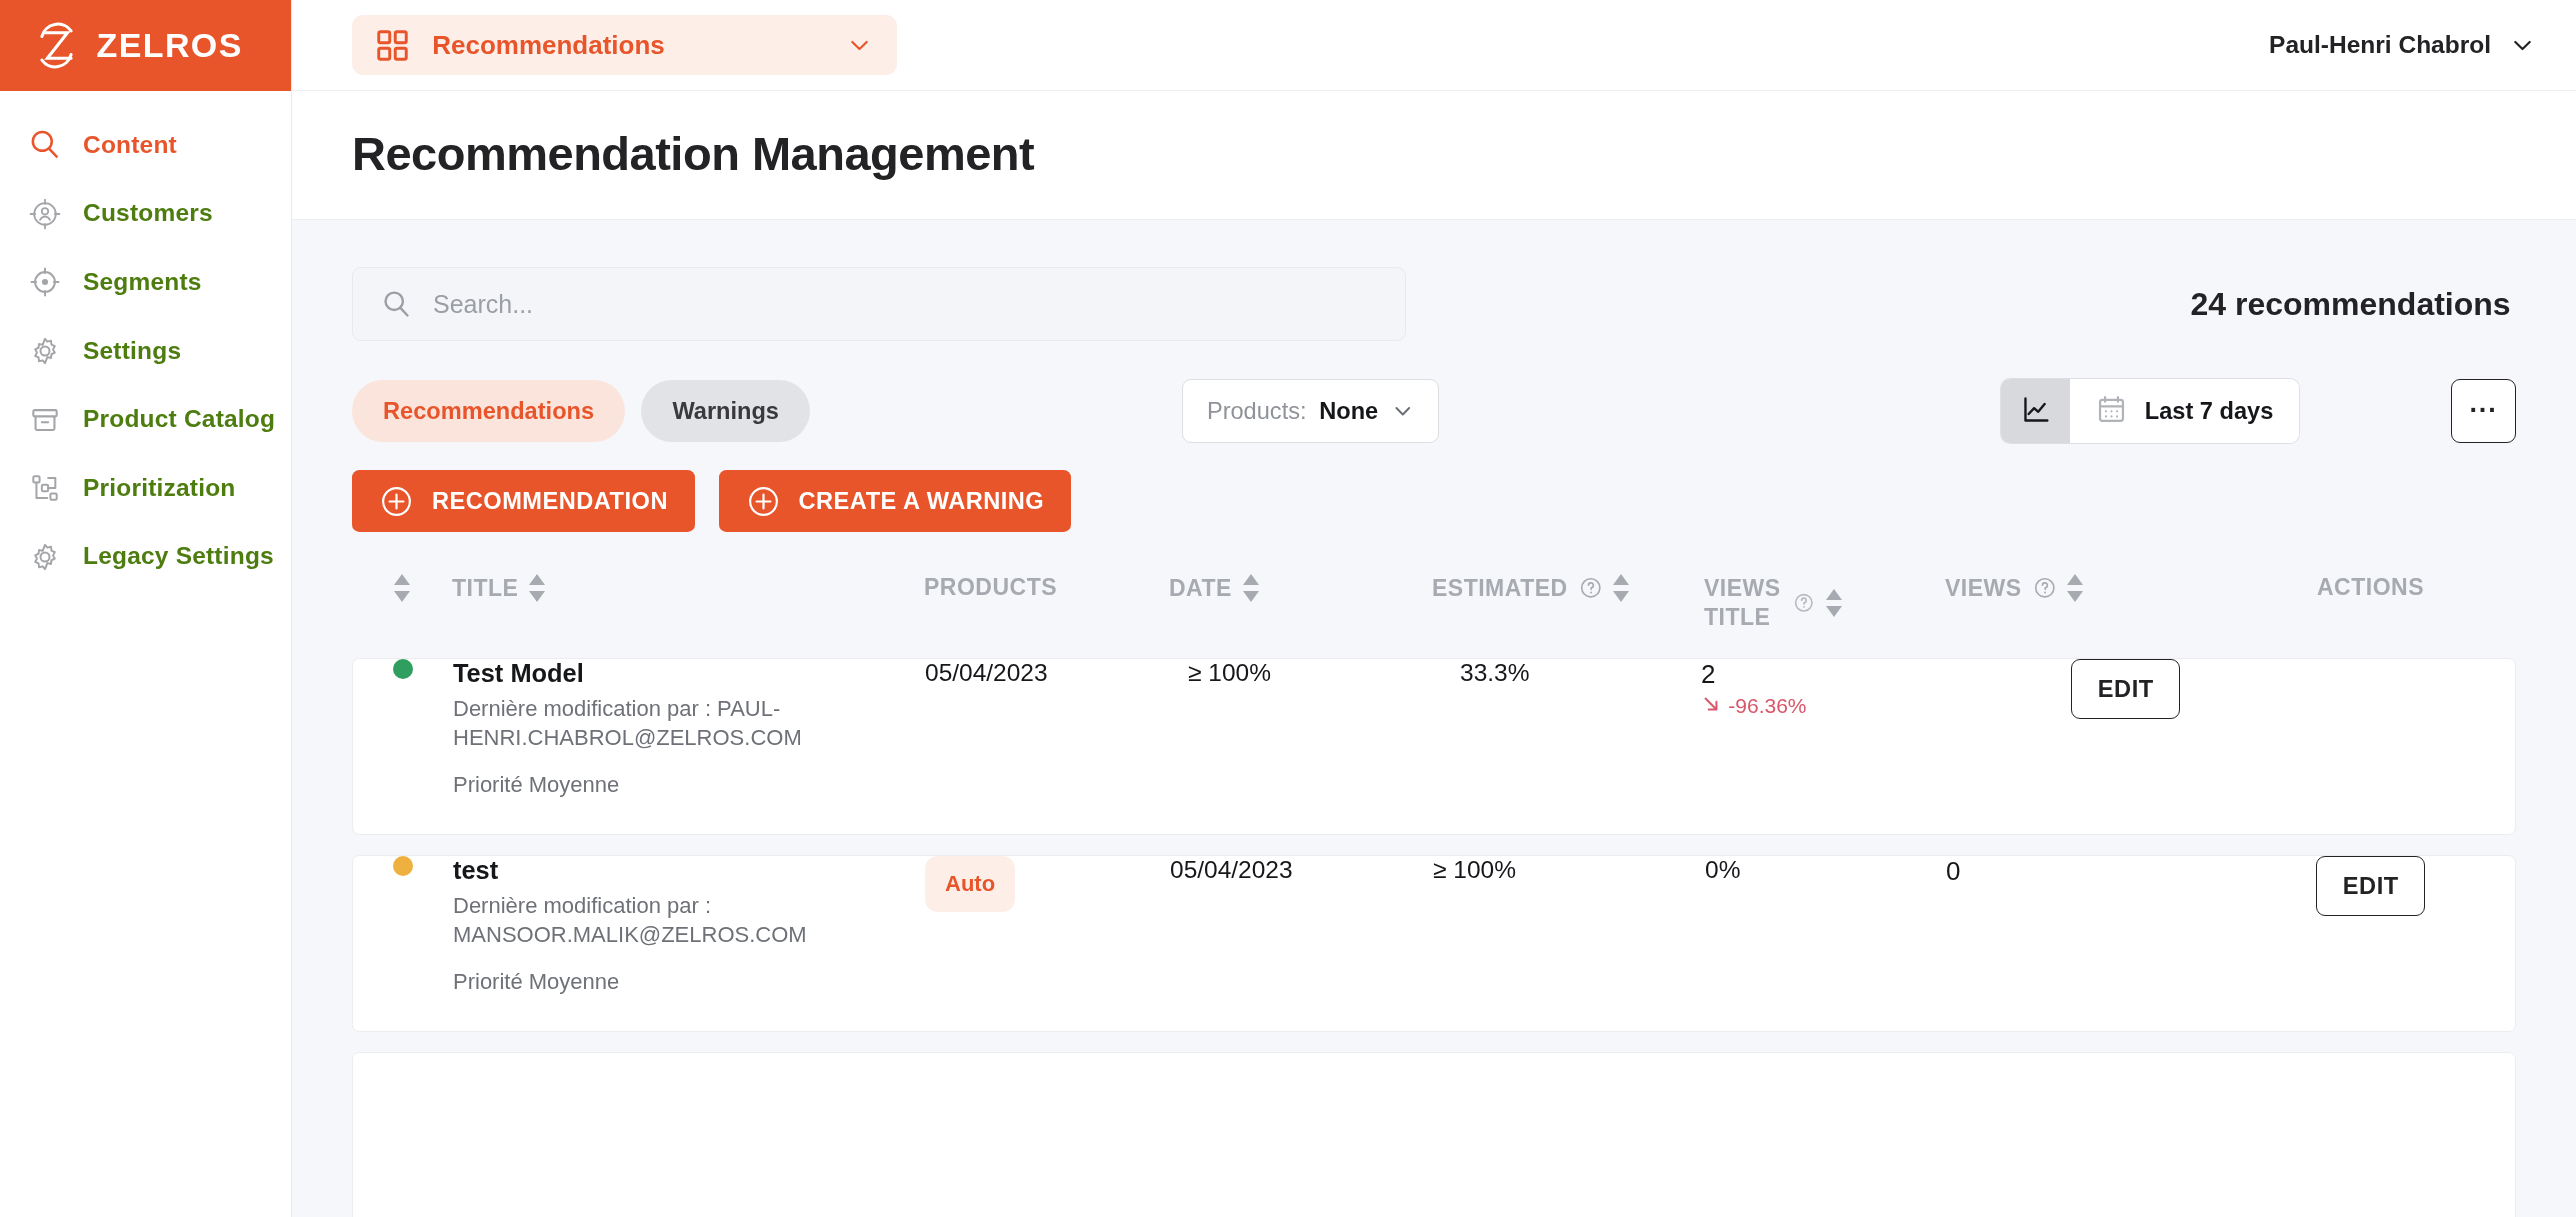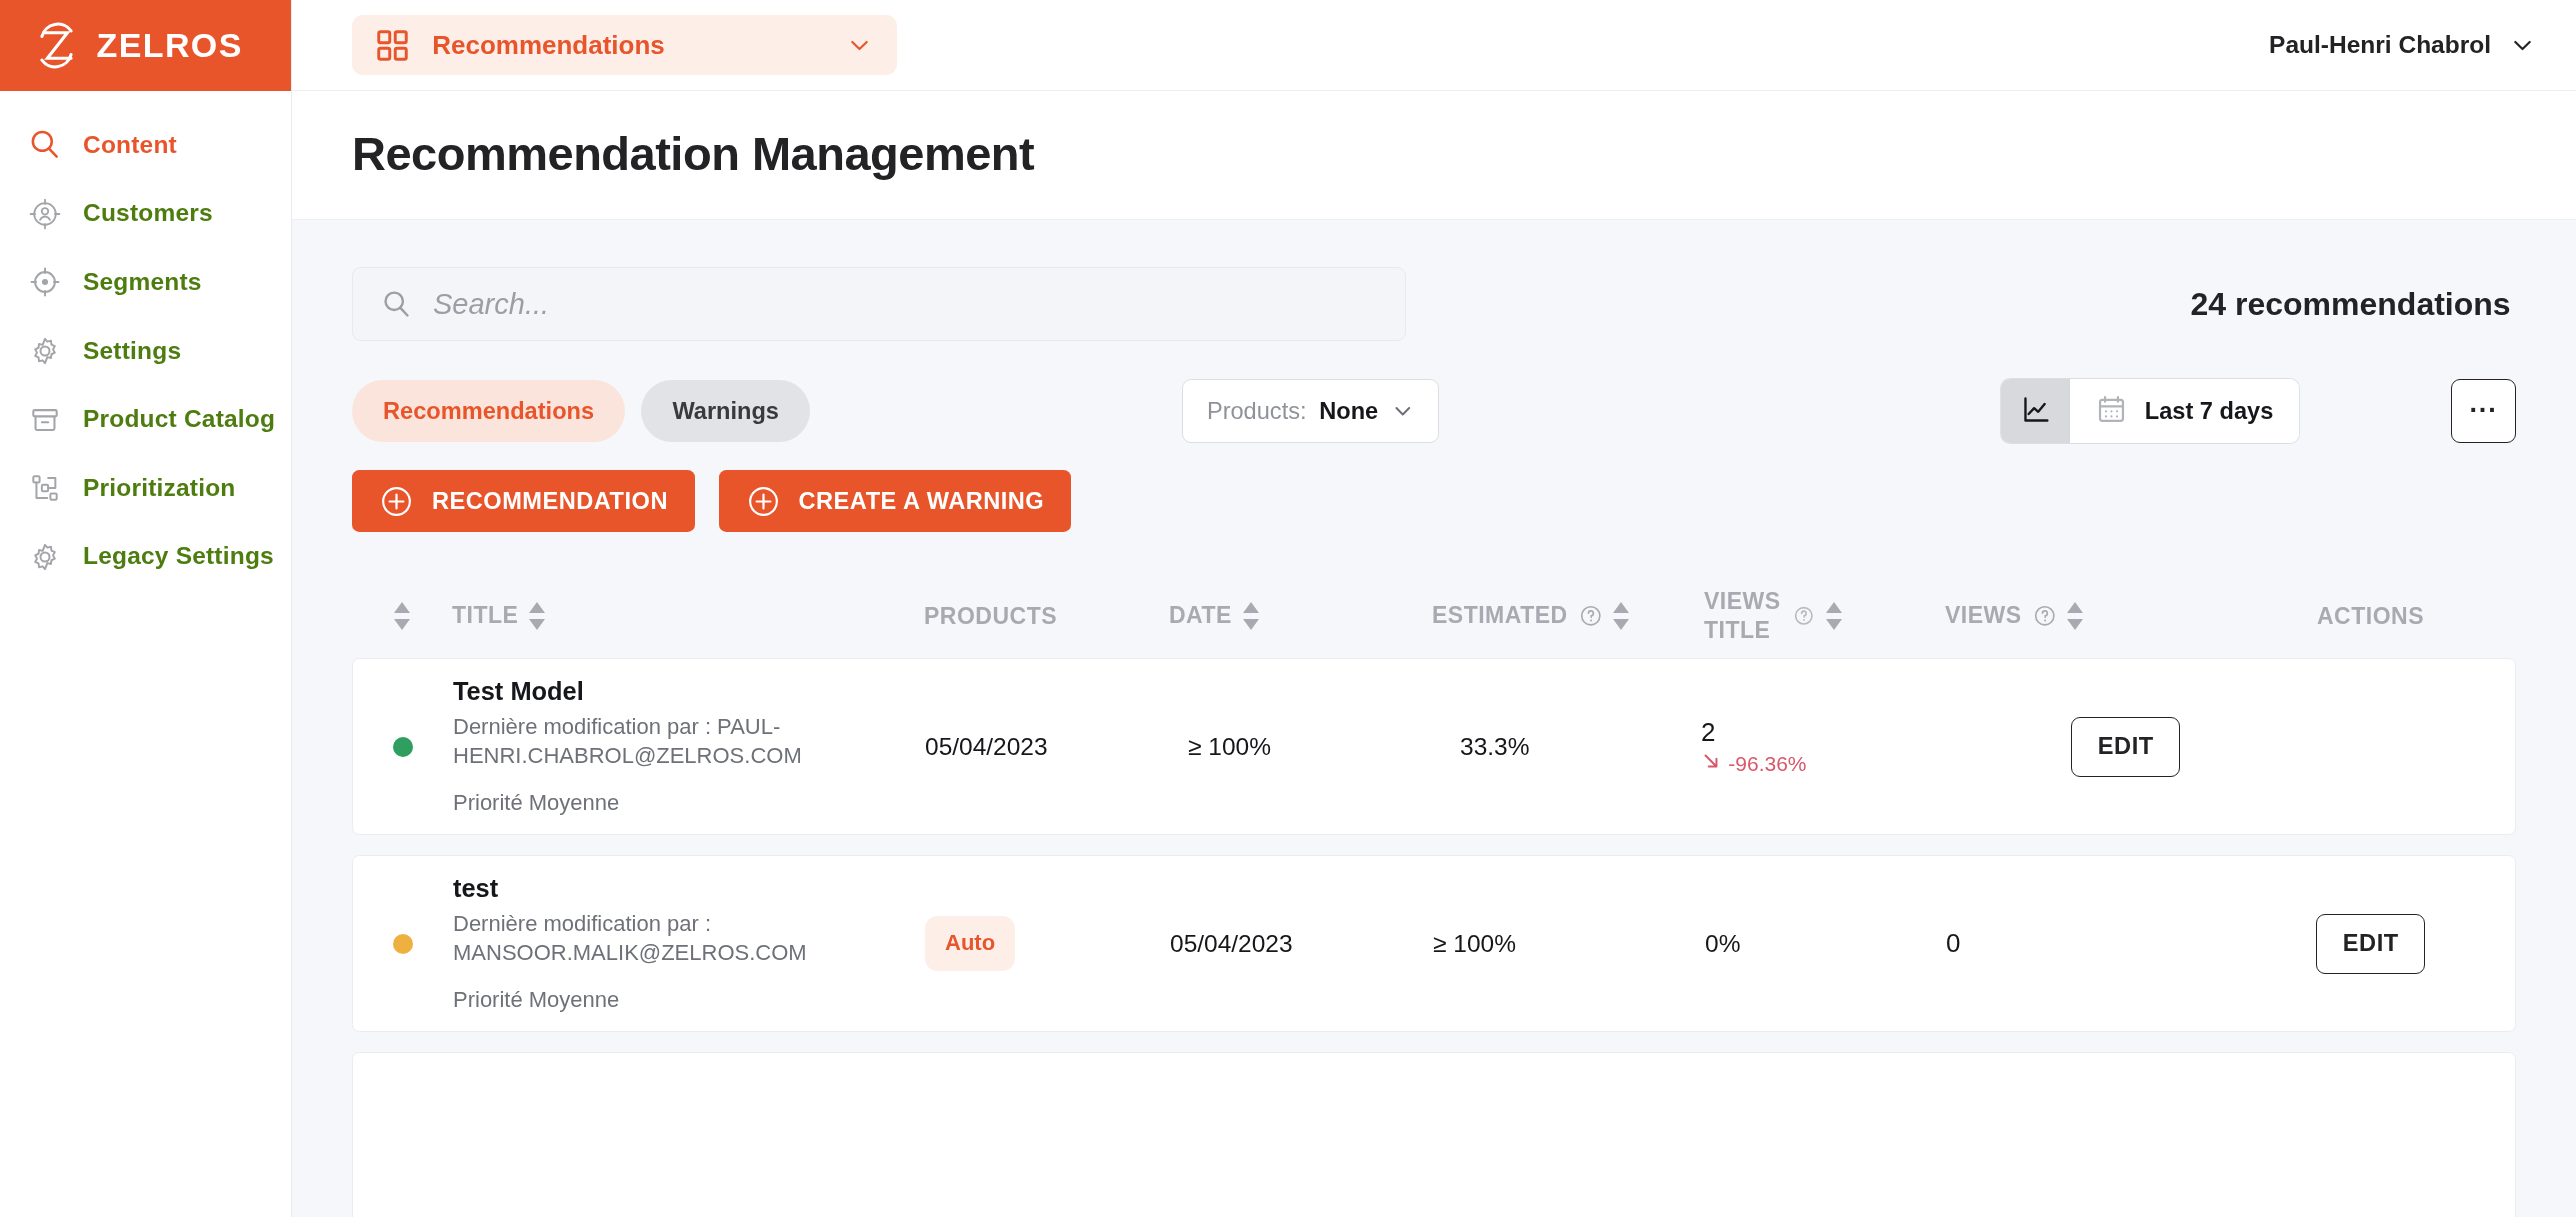--- a/index.html
+++ b/index.html
@@ -81,21 +81,21 @@
   .search-box {
     flex: 0 0 1054px;
     height: 74px; background: #f4f5f8;
     border: 0.9px solid #e7e9ee; border-radius: 9px;
     display: flex; align-items: center; gap: 20px; padding: 0 27px;
   }
   .search-icon { width: 33px; height: 33px; flex:0 0 auto; }
   .search-input {
     border: none; outline: none; background: transparent;
     font-family: "Liberation Sans", sans-serif;
-    font-size: 29px; color: #6f7278; width: 100%; font-style: italic;
+    font-size: 25px; color: #6f7278; width: 100%;
   }
   .search-input::placeholder { color: #9b9ea4; }
   .rec-count {
     margin-left: auto; font-size: 32px; font-weight: 700; color: #232326;
     padding-right: 5.4px;
   }
 
   .filters-row {
     display: flex; align-items: center; margin-top: 38px; gap: 16.3px;
   }
@@ -146,21 +146,21 @@
   }
   .btn-primary .plus { width: 35px; height: 35px; flex:0 0 auto; }
   .btn-primary .lbl {
     color: #fff; font-size: 23.6px; font-weight: 700; letter-spacing: 0.5px;
     font-family: "Liberation Sans", sans-serif; white-space: nowrap;
   }
 
   
   .table { margin-top: 42px; }
   .trow {
-    display: flex; align-items: center;
+    display: flex; align-items: flex-start;
     width: 2109px;
   }
   .thead { height: 84px; }
   .th {
     display: flex; align-items: center; gap: 11px;
     font-size: 23px; color: #a7aab0; font-weight: 600; letter-spacing: 0.5px;
   }
   .c-status { width: 100px; justify-content: center; }
   .c-title   { width: 472px; }
   .c-products{ width: 245px; }

